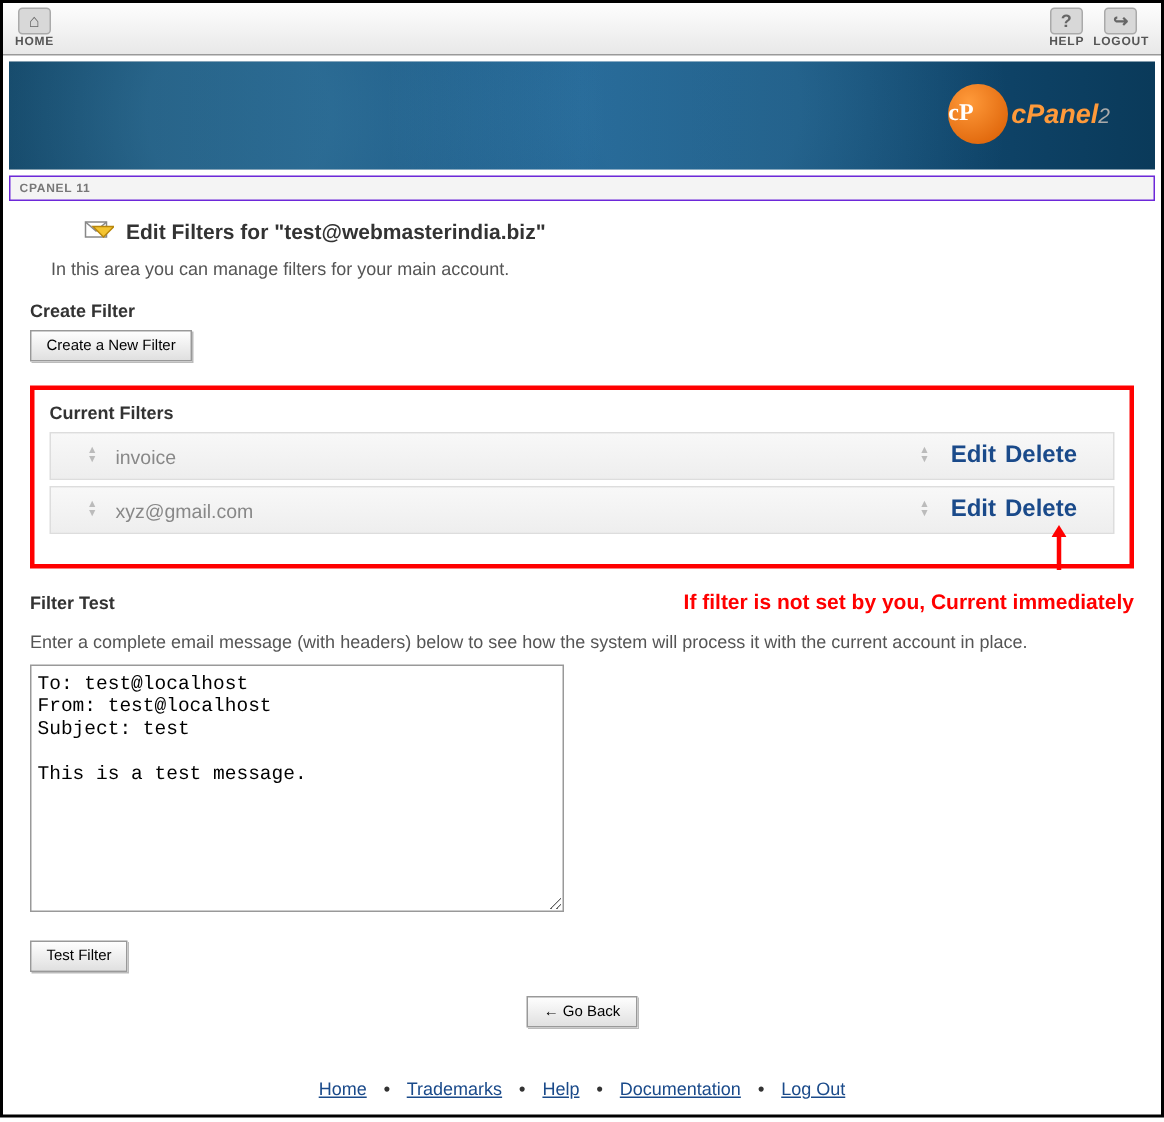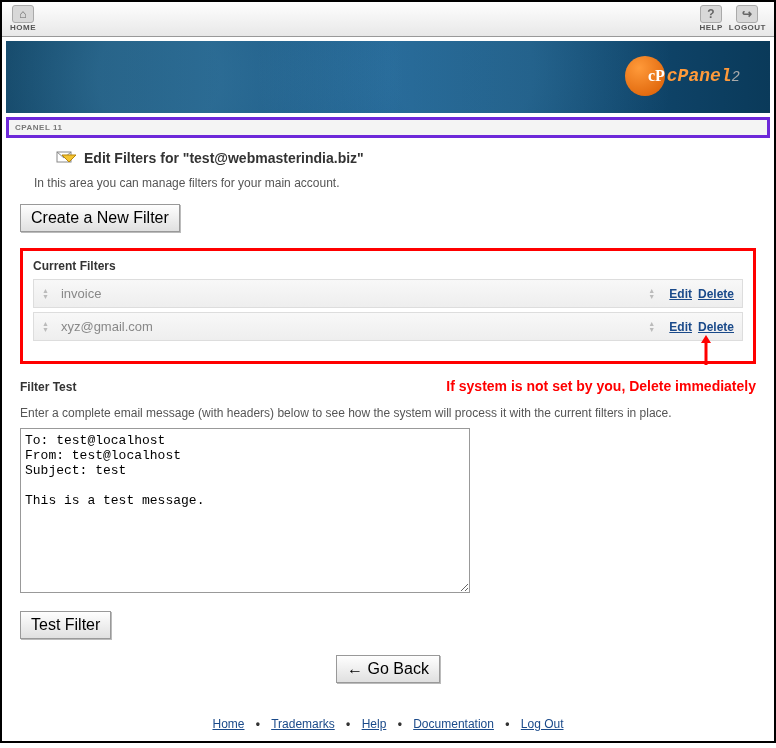--- a/index.html
+++ b/index.html
@@ -4,46 +4,46 @@
 <style>
 * { box-sizing: border-box; margin: 0; padding: 0; }
 body { font-family: Verdana, Arial, sans-serif; font-size: 11px; background: #fff; width: 776px; border: 2px solid #000; }
 .topbar { display: flex; justify-content: space-between; align-items: flex-end; height: 35px; background: linear-gradient(#fefefe, #e8e8e8); padding: 0 8px 4px 8px; border-bottom: 1px solid #999; }
 .topbar-left, .topbar-right { display: flex; gap: 6px; align-items: flex-end; }
 .topbar-item { display: flex; flex-direction: column; align-items: center; font-size: 8px; font-weight: bold; color: #555; letter-spacing: 0.5px; cursor: pointer; }
 .topbar-icon { width: 22px; height: 18px; background: #d8d8d8; border: 1px solid #aaa; border-radius: 3px; display: flex; align-items: center; justify-content: center; font-size: 12px; color: #666; }
 .banner { height: 72px; margin: 4px; background: linear-gradient(to right, #0a3a5a, #1a5a8a, #0a3a5a); position: relative; overflow: hidden; }
 .banner::before { content: ""; position: absolute; inset: 0; background-image: radial-gradient(circle at 20% 50%, rgba(100,180,220,0.3) 10%, transparent 40%), radial-gradient(circle at 60% 40%, rgba(100,180,220,0.2) 15%, transparent 45%); }
 .banner-logo { position: absolute; right: 30px; top: 15px; display: flex; align-items: center; gap: 2px; }
-.logo-circle { width: 40px; height: 40px; border-radius: 50%; background: radial-gradient(circle at 35% 30%, #ff9a3a, #d85a00); display: flex; align-items: center; justify-content: flex-end; color: #fff; font-size: 16px; font-weight: bold; font-family: Georgia, serif; }
-.logo-text { display: flex; align-items: baseline; font-family: Liberation Mono, monospace; }
+.logo-circle { width: 40px; height: 40px; border-radius: 50%; background: radial-gradient(circle at 35% 30%, #ff9a3a, #d85a00); display: flex; align-items: center; justify-content: flex-start; color: #fff; font-size: 16px; font-weight: bold; font-family: Georgia, serif; }
+.logo-text { display: flex; align-items: baseline; font-family: Liberation Sans, sans-serif; }
 .logo-cpanel { color: #ff9a3a; font-size: 18px; font-weight: bold; font-style: italic; }
 .logo-acc { color: #d0d0d0; font-size: 22px; font-style: italic; margin-left: 5px; }
 .logo-sub { color: #aaa; font-size: 14px; font-style: italic; }
-.crumb { margin: 2px 4px 0 4px; border: 3px solid #6d28d9; background: #f4f4f4; font-size: 8px; font-weight: bold; color: #777; padding: 3px 6px; letter-spacing: 0.5px; }
+.crumb { margin: 2px 4px 0 4px; border: 1px solid #6d28d9; background: #f4f4f4; font-size: 8px; font-weight: bold; color: #777; padding: 3px 6px; letter-spacing: 0.5px; }
 .content { padding: 12px 18px; }
 .page-title-row { display: flex; align-items: center; gap: 8px; margin-bottom: 10px; padding-left: 36px; }
 .mail-icon { width: 20px; height: 16px; position: relative; }
 .mail-icon svg { width: 100%; height: 100%; }
 .page-title { font-size: 14px; font-weight: bold; color: #333; }
 .intro { color: #555; font-size: 12px; margin: 6px 0 14px 14px; }
 .section-title { font-weight: bold; font-size: 12px; color: #333; margin-bottom: 6px; }
-.btn { background: linear-gradient(#fefefe, #e0e0e0); border: 1px solid #999; padding: 4px 10px; font-size: 16px; cursor: pointer; font-family: inherit; box-shadow: 1px 1px 0 #bbb; }
+.btn { background: linear-gradient(#fefefe, #e0e0e0); border: 1px solid #999; padding: 4px 10px; font-size: 10px; cursor: pointer; font-family: inherit; box-shadow: 1px 1px 0 #bbb; }
 .current-box { border: 3px solid #ff0000; padding: 8px 10px 16px 10px; margin: 16px 0 6px 0; position: relative; }
-.filter-row { display: flex; align-items: center; background: linear-gradient(#f8f8f8, #eee); border: 1px solid #ddd; margin: 4px 0; padding: 6px 8px; }
+.filter-row { display: flex; align-items: center; background: linear-gradient(#f8f8f8, #eee); border: 1px solid #ddd; margin: 4px 0; padding: 6px 24px; }
 .sort-arrows { display: flex; flex-direction: column; color: #bbb; font-size: 7px; line-height: 6px; margin-right: 12px; cursor: move; }
 .filter-name { flex: 1; color: #888; font-size: 13px; }
 .sort-arrows2 { display: flex; flex-direction: column; color: #bbb; font-size: 7px; line-height: 6px; margin-right: 8px; }
-.filter-link { color: #1a4a8a; font-weight: bold; text-decoration: underline; font-size: 12px; margin-left: 6px; cursor: pointer; }
+.filter-link { color: #1a4a8a; font-weight: bold; font-size: 16px; margin-left: 6px; cursor: pointer; }
 .red-arrow { position: absolute; right: 42px; bottom: -4px; width: 10px; height: 30px; pointer-events: none; }
 .red-arrow svg { width: 100%; height: 100%; }
 .annotation { color: #ff0000; font-weight: bold; font-size: 14px; text-align: right; margin: 6px 0; padding-right: 0; }
 .ft-row { display: flex; justify-content: space-between; align-items: baseline; margin-top: 8px; gap: 40px; }
 .test-desc { color: #555; font-size: 12px; margin: 6px 0 8px 0; }
-textarea { width: 450px; height: 165px; font-family: "Courier New", monospace; font-size: 13px; padding: 4px; border: 1px solid #999; resize: both; margin-bottom: 16px; }
+textarea { width: 356px; height: 165px; font-family: "Courier New", monospace; font-size: 13px; padding: 4px; border: 1px solid #999; resize: both; margin-bottom: 16px; }
 .go-back-wrap { text-align: center; margin: 16px 0; }
 .footer { text-align: center; padding: 6px 0 10px 0; color: #555; font-size: 12px; }
 .footer a { color: #1a4a8a; text-decoration: underline; cursor: pointer; }
 .footer-sep { margin: 0 8px; color: #333; font-weight: bold; }
 </style>
 </head>
 <body>
 
 <div class="topbar">
   <div class="topbar-left">
@@ -86,20 +86,21 @@
           <rect x="1" y="2" width="14" height="10" fill="#fff" stroke="#888"></rect>
           <path d="M1 2 L8 8 L15 2" fill="none" stroke="#888"></path>
           <polygon points="6,5 20,5 13,12" fill="#f4c430" stroke="#b8860b"></polygon>
         </svg>
     </span>
     <h1 class="page-title">Edit Filters for "test@webmasterindia.biz"</h1>
   </div>
 
   <p class="intro">In this area you can manage filters for your main account.</p>
 
+  <div class="section-title">Create Filter</div>
   <button class="btn">Create a New Filter</button>
 
   <div class="current-box">
     <div class="section-title">Current Filters</div>
 
     <div class="filter-row">
       <span class="sort-arrows">▲<br>▼</span>
       <span class="filter-name">invoice</span>
       <span class="sort-arrows2">▲<br>▼</span>
       <a class="filter-link">Edit</a>
@@ -117,24 +118,24 @@
     <div class="red-arrow">
       <svg viewBox="0 0 10 30">
           <line x1="5" y1="30" x2="5" y2="6" stroke="#ff0000" stroke-width="3"></line>
           <polygon points="5,0 0,8 10,8" fill="#ff0000"></polygon>
         </svg>
     </div>
   </div>
 
   <div class="ft-row">
     <div class="section-title">Filter Test</div>
-    <div class="annotation">If system is not set by you, Delete immediately</div>
+    <div class="annotation">If filter is not set by you, Current immediately</div>
   </div>
 
-  <p class="test-desc">Enter a complete email message (with headers) below to see how the system will process it with the current filters in place.</p>
+  <p class="test-desc">Enter a complete email message (with headers) below to see how the system will process it with the current account in place.</p>
 
   <textarea style="">To: test@localhost
 From: test@localhost
 Subject: test
 
 This is a test message.</textarea>
   <br>
   <button class="btn">Test Filter</button>
 
   <div class="go-back-wrap">

